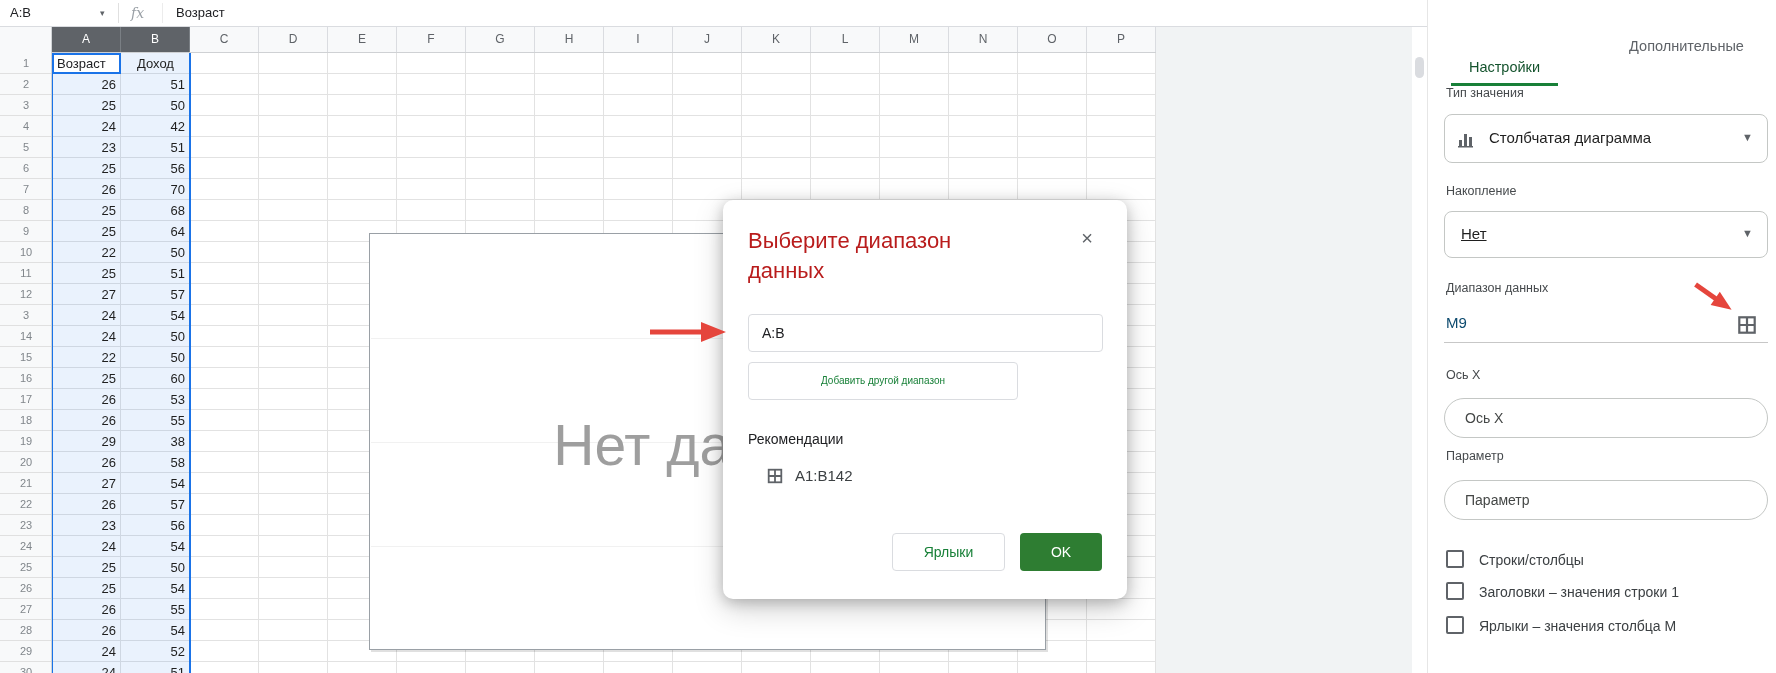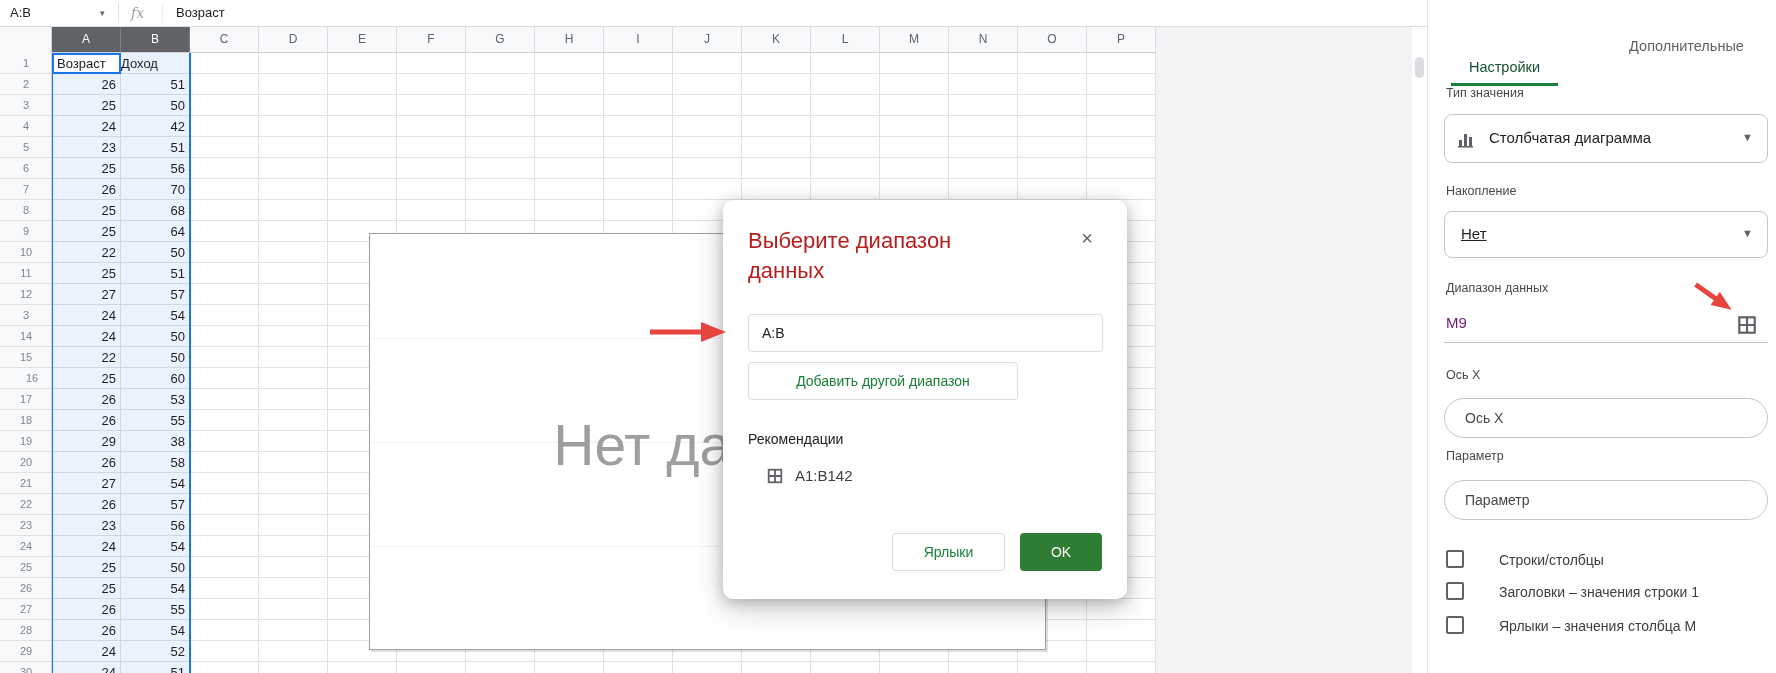--- a/index.html
+++ b/index.html
@@ -26,41 +26,41 @@
   #gutter{left:0;top:26px;width:52px;height:620px;background:#f8f9fa;border-right:1px solid #d0d3d6;box-sizing:border-box;
     background-image:repeating-linear-gradient(to bottom,transparent 0 20px,#e0e0e0 20px 21px);}
   .rownum{width:52px;height:21px;line-height:21px;text-align:center;font-size:11px;color:#80868b;}
   #col-header-row{left:0;top:0;width:1156px;height:26px;background:#f8f9fa;border-bottom:1px solid #cfd1d4;box-sizing:border-box;}
   #corner{left:0;top:0;width:52px;height:26px;background:#f8f9fa;border-right:1px solid #d0d3d6;box-sizing:border-box;}
   .colhead{top:0;width:69px;height:25px;line-height:25px;text-align:center;font-size:12px;color:#5f6368;
            border-right:1px solid #dadce0;box-sizing:border-box;}
   .colhead.sel{background:#5f6368;color:#fff;border-right:1px solid #7a7f84;}
   .cell{height:21px;line-height:21px;font-size:13px;color:#1f1f1f;box-sizing:border-box;overflow:hidden;}
   .cell.num{text-align:right;padding-right:5px;}
-  .cell.txt{text-align:left;padding-left:0;}
+  .cell.txt{text-align:left;padding-left:16px;}
   #active-cell{box-sizing:border-box;border:2px solid #1a73e8;background:#fff;line-height:18px;font-size:13px;padding-left:3px;}
   #gray-area{left:1156px;top:27px;width:256px;height:646px;background:#f1f3f4;}
   #vscroll-track{left:1412px;top:27px;width:15px;height:646px;background:#fff;}
   #vscroll-thumb{left:1415px;top:57px;width:9px;height:21px;border-radius:5px;background:#dadce0;}
   
   #chart-box{left:369px;top:233px;width:677px;height:417px;background:#fff;border:1px solid #9aa0a6;
              box-sizing:border-box;box-shadow:2px 2px 0 rgba(0,0,0,0.12);z-index:2;}
   .chart-gridline{left:1px;width:673px;height:1px;background:#f1f1f1;}
   #no-data-text{left:0;top:405px;width:677px;text-align:center;font-size:57px;color:#9e9e9e;}
   
   #dialog{left:723px;top:200px;width:404px;height:399px;background:#fff;border-radius:10px;z-index:5;
           box-shadow:0 3px 14px rgba(0,0,0,0.22),0 10px 30px rgba(0,0,0,0.18);}
   #dialog-title{left:25px;top:26px;width:270px;font-size:22px;line-height:30px;color:#b91c1c;}
   #dialog-close{left:352px;top:26px;width:24px;height:24px;line-height:24px;text-align:center;
                 font-size:20px;color:#5f6368;cursor:pointer;}
   #range-input{left:25px;top:114px;width:355px;height:38px;box-sizing:border-box;border:1px solid #dadce0;
                border-radius:4px;font-size:14px;color:#202124;padding:0 13px;outline:none;
                font-family:"Liberation Sans",sans-serif;}
   #add-range-btn{left:25px;top:162px;width:270px;height:38px;box-sizing:border-box;border:1px solid #dadce0;
-                 border-radius:4px;background:#fff;color:#188038;font-size:14px;font-weight:500;
+                 border-radius:4px;background:#fff;color:#188038;font-size:10px;font-weight:500;
                  text-align:center;line-height:36px;cursor:pointer;}
   #recs-label{left:25px;top:231px;font-size:14px;color:#202124;}
   #rec-row{left:43px;top:264px;height:24px;line-height:24px;cursor:pointer;}
   #rec-row svg{vertical-align:-4px;}
   #rec-text{font-size:15px;color:#3c4043;margin-left:11px;}
   #cancel-btn{left:169px;top:333px;width:113px;height:38px;box-sizing:border-box;border:1px solid #dadce0;
               border-radius:4px;background:#fff;color:#188038;font-size:14px;font-weight:500;
               text-align:center;line-height:36px;cursor:pointer;}
   #ok-btn{left:297px;top:333px;width:82px;height:38px;border-radius:4px;background:#2e7d32;color:#fff;
           font-size:14px;font-weight:500;text-align:center;line-height:38px;cursor:pointer;}
@@ -72,22 +72,22 @@
   .side-label{font-size:12.5px;color:#464a4d;}
   .select-box{left:16px;width:324px;box-sizing:border-box;border:1px solid #c4c7c5;border-radius:8px;
               background:#fff;cursor:pointer;}
   .select-text{font-size:15px;color:#1f1f1f;}
   .caret{position:absolute;right:14px;top:50%;margin-top:-8px;font-size:11px;color:#5f6368;}
   .pill-input{left:16px;width:324px;height:40px;box-sizing:border-box;border:1px solid #c4c7c5;border-radius:20px;
               font-size:14px;color:#444746;padding:0 20px;outline:none;background:#fff;
               font-family:"Liberation Sans",sans-serif;}
   .pill-input::placeholder{color:#444746;opacity:1;}
   .checkbox{left:18px;width:18px;height:18px;box-sizing:border-box;border:2px solid #5f6368;border-radius:2px;cursor:pointer;}
-  .cb-label{left:51px;font-size:14px;color:#3c4043;line-height:18px;margin-left:20px;}
-  #range-value{left:18px;top:314px;font-size:15px;color:#701a75;}
+  .cb-label{left:51px;font-size:14px;color:#3c4043;line-height:18px;}
+  #range-value{left:18px;top:314px;font-size:15px;color:#0c4a6e;}
   #range-underline{left:16px;top:342px;width:324px;height:1px;background:#c7c7c7;}
   #range-grid-btn{left:308px;top:314px;width:24px;height:24px;cursor:pointer;}
   .arrow-svg{z-index:6;}
 </style>
 </head>
 <body>
 
 <div id="app">
 
   <div class="abs" id="formula-bar">
@@ -113,21 +113,21 @@
         <div class="rownum" style="position:absolute;left:0;top:105px;">6</div>
         <div class="rownum" style="position:absolute;left:0;top:126px;">7</div>
         <div class="rownum" style="position:absolute;left:0;top:147px;">8</div>
         <div class="rownum" style="position:absolute;left:0;top:168px;">9</div>
         <div class="rownum" style="position:absolute;left:0;top:189px;">10</div>
         <div class="rownum" style="position:absolute;left:0;top:210px;">11</div>
         <div class="rownum" style="position:absolute;left:0;top:231px;">12</div>
         <div class="rownum" style="position:absolute;left:0;top:252px;">3</div>
         <div class="rownum" style="position:absolute;left:0;top:273px;">14</div>
         <div class="rownum" style="position:absolute;left:0;top:294px;">15</div>
-        <div class="rownum" style="position:absolute;left:0;top:315px;margin-left:6px;">16</div>
+        <div class="rownum" style="position:absolute;left:0;top:315px;">16</div>
         <div class="rownum" style="position:absolute;left:0;top:336px;">17</div>
         <div class="rownum" style="position:absolute;left:0;top:357px;">18</div>
         <div class="rownum" style="position:absolute;left:0;top:378px;">19</div>
         <div class="rownum" style="position:absolute;left:0;top:399px;">20</div>
         <div class="rownum" style="position:absolute;left:0;top:420px;">21</div>
         <div class="rownum" style="position:absolute;left:0;top:441px;">22</div>
         <div class="rownum" style="position:absolute;left:0;top:462px;">23</div>
         <div class="rownum" style="position:absolute;left:0;top:483px;">24</div>
         <div class="rownum" style="position:absolute;left:0;top:504px;">25</div>
         <div class="rownum" style="position:absolute;left:0;top:525px;">26</div>

